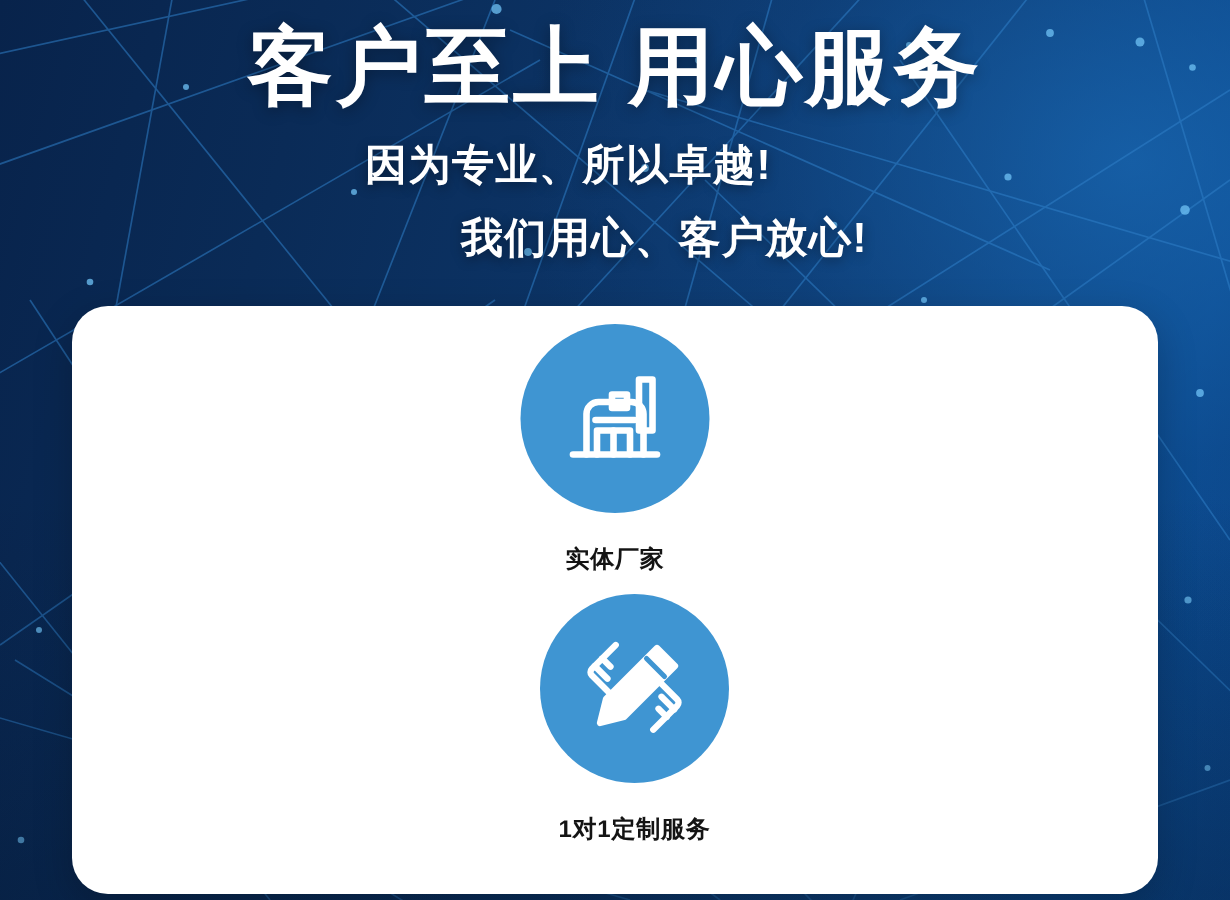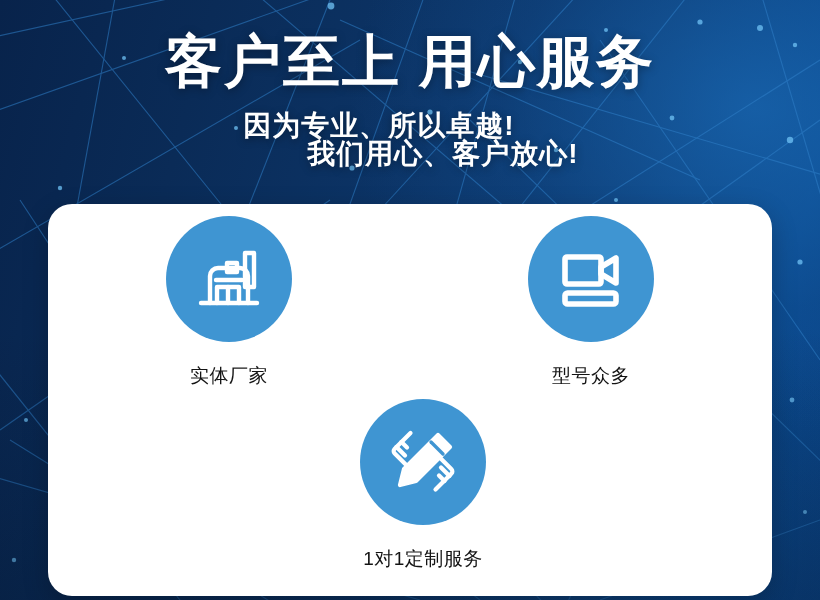--- a/index.html
+++ b/index.html
@@ -29,21 +29,21 @@
   }
 
   
   #vignette {
     position:absolute; inset:0;
     background:linear-gradient(180deg, rgba(0,0,0,0) 55%, rgba(3,17,38,0.30) 100%);
     pointer-events:none;
   }
 
   
-  #header { position:absolute; top:16px; left:0; width:820px; }
+  #header { position:absolute; top:0; left:0; width:820px; }
 
   #main-title {
     text-align:center;
     color:#ffffff;
     font-size:57px;
     line-height:1;
     font-weight:700;
     letter-spacing:2px;
     padding-top:17px;
     text-shadow:0 2px 10px rgba(0,0,0,0.35);
@@ -53,21 +53,21 @@
   #subtitle-1, #subtitle-2 {
     color:#ffffff;
     font-size:28px;
     font-weight:700;
     line-height:1;
     letter-spacing:1px;
     text-shadow:0 2px 8px rgba(0,0,0,0.40);
     white-space:nowrap;
   }
   #subtitle-1 { margin-top:22px; text-align:center; padding-right:62px; }
-  #subtitle-2 { text-align:center; padding-left:66px; }
+  #subtitle-2 { margin-top:21px; text-align:center; padding-left:66px; }
 
   
   #feature-card {
     position:absolute;
     left:48px;
     top:204px;
     width:724px;
     height:392px;
     background:#ffffff;
     border-radius:24px;
@@ -97,22 +97,22 @@
     border-radius:50%;
     background:#3f95d2;
     display:flex;
     align-items:center;
     justify-content:center;
   }
   .icon-circle svg { display:block; }
 
   .feature-label {
     margin-top:24px;
-    font-size:19px;
-    font-weight:400;
+    font-size:16px;
+    font-weight:700;
     color:#141414;
     letter-spacing:0.5px;
     line-height:1;
     white-space:nowrap;
     text-align:center;
   }
 </style>
 </head>
 <body>
 
@@ -198,32 +198,20 @@
               <path d="M26 40 h26"></path>
               <path d="M27 63 V47 h22 v16"></path>
               <path d="M38 47 v16"></path>
               <path d="M11 63 h56"></path>
             </svg>
           </span>
         </div>
         <div class="feature-label">实体厂家</div>
       </div>
 
-      <div class="feature-item">
-        <div class="icon-circle">
-          <span class="icon">
-            <svg width="78" height="78" viewBox="0 0 78 78" fill="none" stroke="#ffffff" stroke-width="5.6" stroke-linecap="round" stroke-linejoin="round">
-              <rect x="13" y="17" width="36" height="27" rx="2"></rect>
-              <path d="M49 27 L64 18 v25 L49 34 z"></path>
-              <rect x="13" y="53" width="51" height="11" rx="2.5"></rect>
-            </svg>
-          </span>
-        </div>
-        <div class="feature-label">型号众多</div>
-      </div>
 
 
     </div>
 
     <div class="feature-row" id="feature-row-2">
 
       <div class="feature-item">
         <div class="icon-circle">
           <span class="icon">
             <svg width="78" height="78" viewBox="0 0 78 78" fill="none">

